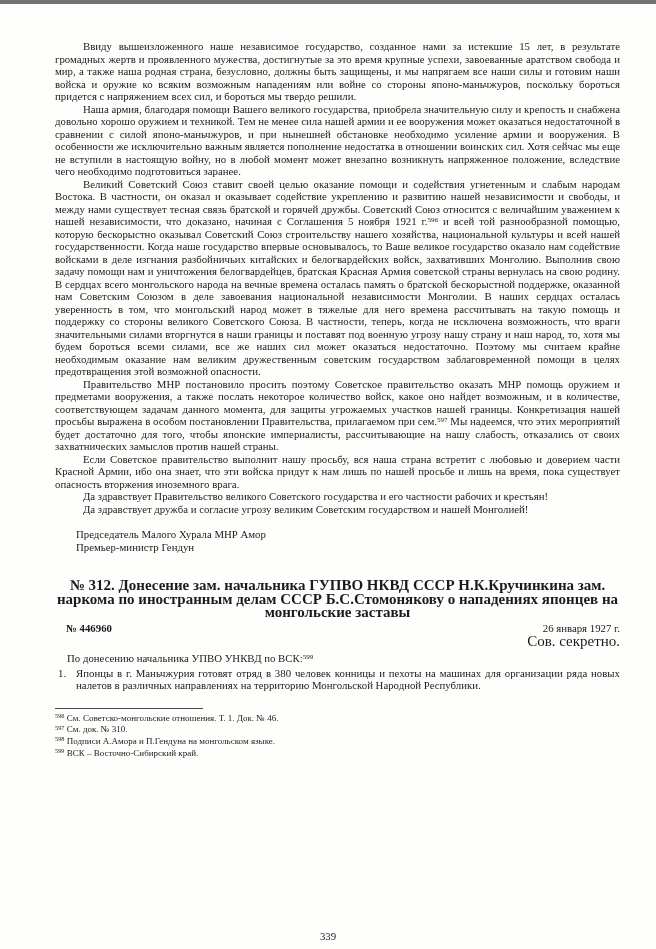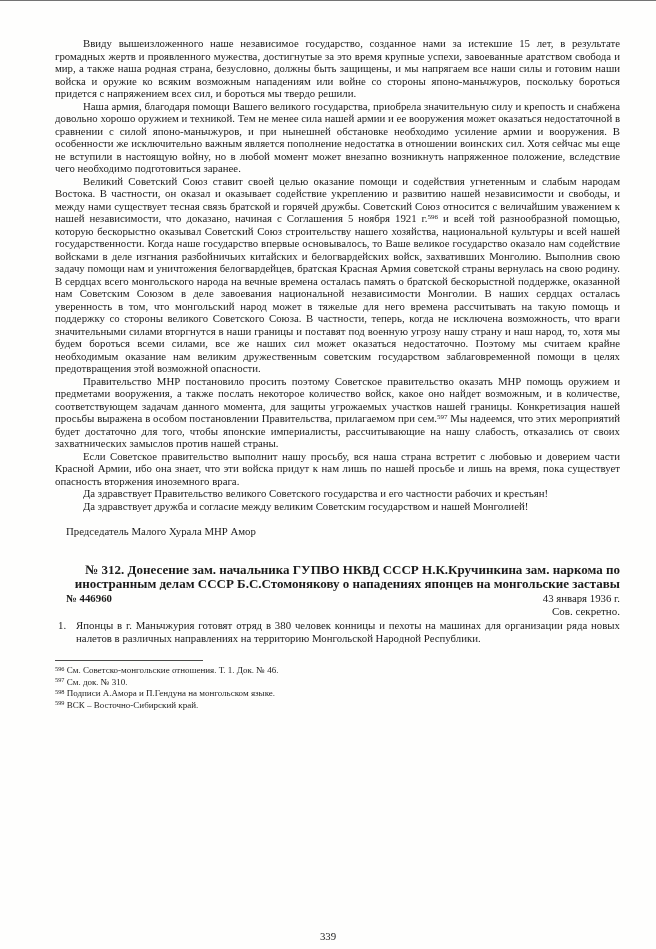--- a/index.html
+++ b/index.html
@@ -7,68 +7,68 @@
     position: relative;
     width: 656px;
     height: 949px;
     box-sizing: border-box;
     background: #fefefdf8;
     background-color: #fefefd;
     color: #1b1b1b;
     font-family: "Liberation Serif", "DejaVu Serif", serif;
     padding: 36px 36px 0 55px;
     overflow: hidden;
-    border-top: 1px solid #737373;
+    border-top: 4px solid #737373;
   }
   .para {
     margin: 0;
     text-indent: 28px;
     text-align: justify;
     font-size: 10.8px;
     line-height: 12.5px;
     hyphens: auto;
     -webkit-hyphens: auto;
   }
   sup {
     font-size: 7px;
     line-height: 0;
     position: relative;
     top: -0.4em;
     vertical-align: baseline;
   }
   .signatures { margin-top: 13px; padding-left: 11px; }
-  .sig-line { font-size: 10.8px; line-height: 13px; }
+  .sig-line { font-size: 10.8px; line-height: 13px; margin-left: 10px; }
   .archive {
     margin-top: 15px;
     padding-right: 14px;
     text-align: right;
     font-size: 10.8px;
     line-height: 13px;
   }
   .doc312 { margin-top: 25px; }
   .doc-heading {
     font-weight: bold;
-    text-align: right;
-    font-size: 13px;
+    text-align: center;
+    font-size: 15px;
     line-height: 13.6px;
     hyphens: auto;
   }
   .doc-meta {
     display: flex;
     justify-content: space-between;
     align-items: baseline;
     font-size: 10.8px;
     line-height: 13px;
     margin-top: 2px;
     padding-left: 11px;
   }
   .doc-number { font-weight: bold; text-align: right; }
   .classification {
     text-align: right;
-    font-size: 11px;
+    font-size: 15px;
     line-height: 13px;
   }
   .intro {
     margin: 4px 0 2px;
     text-indent: 12px;
     font-size: 10.8px;
     line-height: 13px;
   }
   .doc-item {
     display: flex;
@@ -105,36 +105,38 @@
 <div class="page">
 
   <div>
     <div id="letter-paragraphs">
         <p class="para">Ввиду вышеизложенного наше независимое государство, созданное нами за истекшие 15 лет, в результате громадных жертв и проявленного мужества, достигнутые за это время крупные успехи, завоеванные аратством свобода и мир, а также наша родная страна, безусловно, должны быть защищены, и мы напрягаем все наши силы и готовим наши войска и оружие ко всяким возможным нападениям или войне со стороны японо-маньчжуров, поскольку бороться придется с напряжением всех сил, и бороться мы твердо решили.</p>
         <p class="para">Наша армия, благодаря помощи Вашего великого государства, приобрела значительную силу и крепость и снабжена довольно хорошо оружием и техникой. Тем не менее сила нашей армии и ее вооружения может оказаться недостаточной в сравнении с силой японо-маньчжуров, и при нынешней обстановке необходимо усиление армии и вооружения. В особенности же исключительно важным является пополнение недостатка в отношении воинских сил. Хотя сейчас мы еще не вступили в настоящую войну, но в любой момент может внезапно возникнуть напряженное положение, вследствие чего необходимо подготовиться заранее.</p>
         <p class="para">Великий Советский Союз ставит своей целью оказание помощи и содействия угнетенным и слабым народам Востока. В частности, он оказал и оказывает содействие укреплению и развитию нашей независимости и свободы, и между нами существует тесная связь братской и горячей дружбы. Советский Союз относится с величайшим уважением к нашей независимости, что доказано, начиная с Соглашения 5 ноября 1921 г.<sup>596</sup> и всей той разнообразной помощью, которую бескорыстно оказывал Советский Союз строительству нашего хозяйства, национальной культуры и всей нашей государственности. Когда наше государство впервые основывалось, то Ваше великое государство оказало нам содействие войсками в деле изгнания разбойничьих китайских и белогвардейских войск, захвативших Монголию. Выполнив свою задачу помощи нам и уничтожения белогвардейцев, братская Красная Армия советской страны вернулась на свою родину. В сердцах всего монгольского народа на вечные времена осталась память о братской бескорыстной поддержке, оказанной нам Советским Союзом в деле завоевания национальной независимости Монголии. В наших сердцах осталась уверенность в том, что монгольский народ может в тяжелые для него времена рассчитывать на такую помощь и поддержку со стороны великого Советского Союза. В частности, теперь, когда не исключена возможность, что враги значительными силами вторгнутся в наши границы и поставят под военную угрозу нашу страну и наш народ, то, хотя мы будем бороться всеми силами, все же наших сил может оказаться недостаточно. Поэтому мы считаем крайне необходимым оказание нам великим дружественным советским государством заблаговременной помощи в целях предотвращения этой возможной опасности.</p>
         <p class="para">Правительство МНР постановило просить поэтому Советское правительство оказать МНР помощь оружием и предметами вооружения, а также послать некоторое количество войск, какое оно найдет возможным, и в количестве, соответствующем задачам данного момента, для защиты угрожаемых участков нашей границы. Конкретизация нашей просьбы выражена в особом постановлении Правительства, прилагаемом при сем.<sup>597</sup> Мы надеемся, что этих мероприятий будет достаточно для того, чтобы японские империалисты, рассчитывающие на нашу слабость, отказались от своих захватнических замыслов против нашей страны.</p>
         <p class="para">Если Советское правительство выполнит нашу просьбу, вся наша страна встретит с любовью и доверием части Красной Армии, ибо она знает, что эти войска придут к нам лишь по нашей просьбе и лишь на время, пока существует опасность вторжения иноземного врага.</p>
         <p class="para">Да здравствует Правительство великого Советского государства и его частности рабочих и крестьян!</p>
-        <p class="para">Да здравствует дружба и согласие между великим Советским государством и нашей Монголией!</p>
+        <p class="para">Да здравствует дружба и согласие угрозу великим Советским государством и нашей Монголией!</p>
       </div>
 
     <div class="signatures">
       <div class="sig-line">Председатель Малого Хурала МНР Амор</div>
+      <div class="sig-line">Премьер-министр Гендун</div>
     </div>
 
   </div>
 
   <div class="doc312">
     <div class="doc-heading">№ 312. Донесение зам. начальника ГУПВО НКВД СССР Н.К.Кручинкина зам. наркома по иностранным делам СССР Б.С.Стомонякову о нападениях японцев на монгольские заставы</div>
     <div class="doc-meta">
       <span class="doc-number">№ 446960</span>
-      <span>43 января 1936 г.</span>
+      <span>26 января 1927 г.</span>
     </div>
     <div class="classification">Сов. секретно.</div>
+    <p class="intro"><span>По донесению начальника УПВО УНКВД по ВСК:</span><sup>599</sup></p>
     <div id="doc-items">
         <div class="doc-item">
           <span class="num">1.</span>
           <span class="text">Японцы в г. Маньчжурия готовят отряд в 380 человек конницы и пехоты на машинах для организации ряда новых налетов в различных направлениях на территорию Монгольской Народной Республики.</span>
         </div>
       </div>
   </div>
 
   <div class="footnotes">
     <div class="fn-rule"></div>

